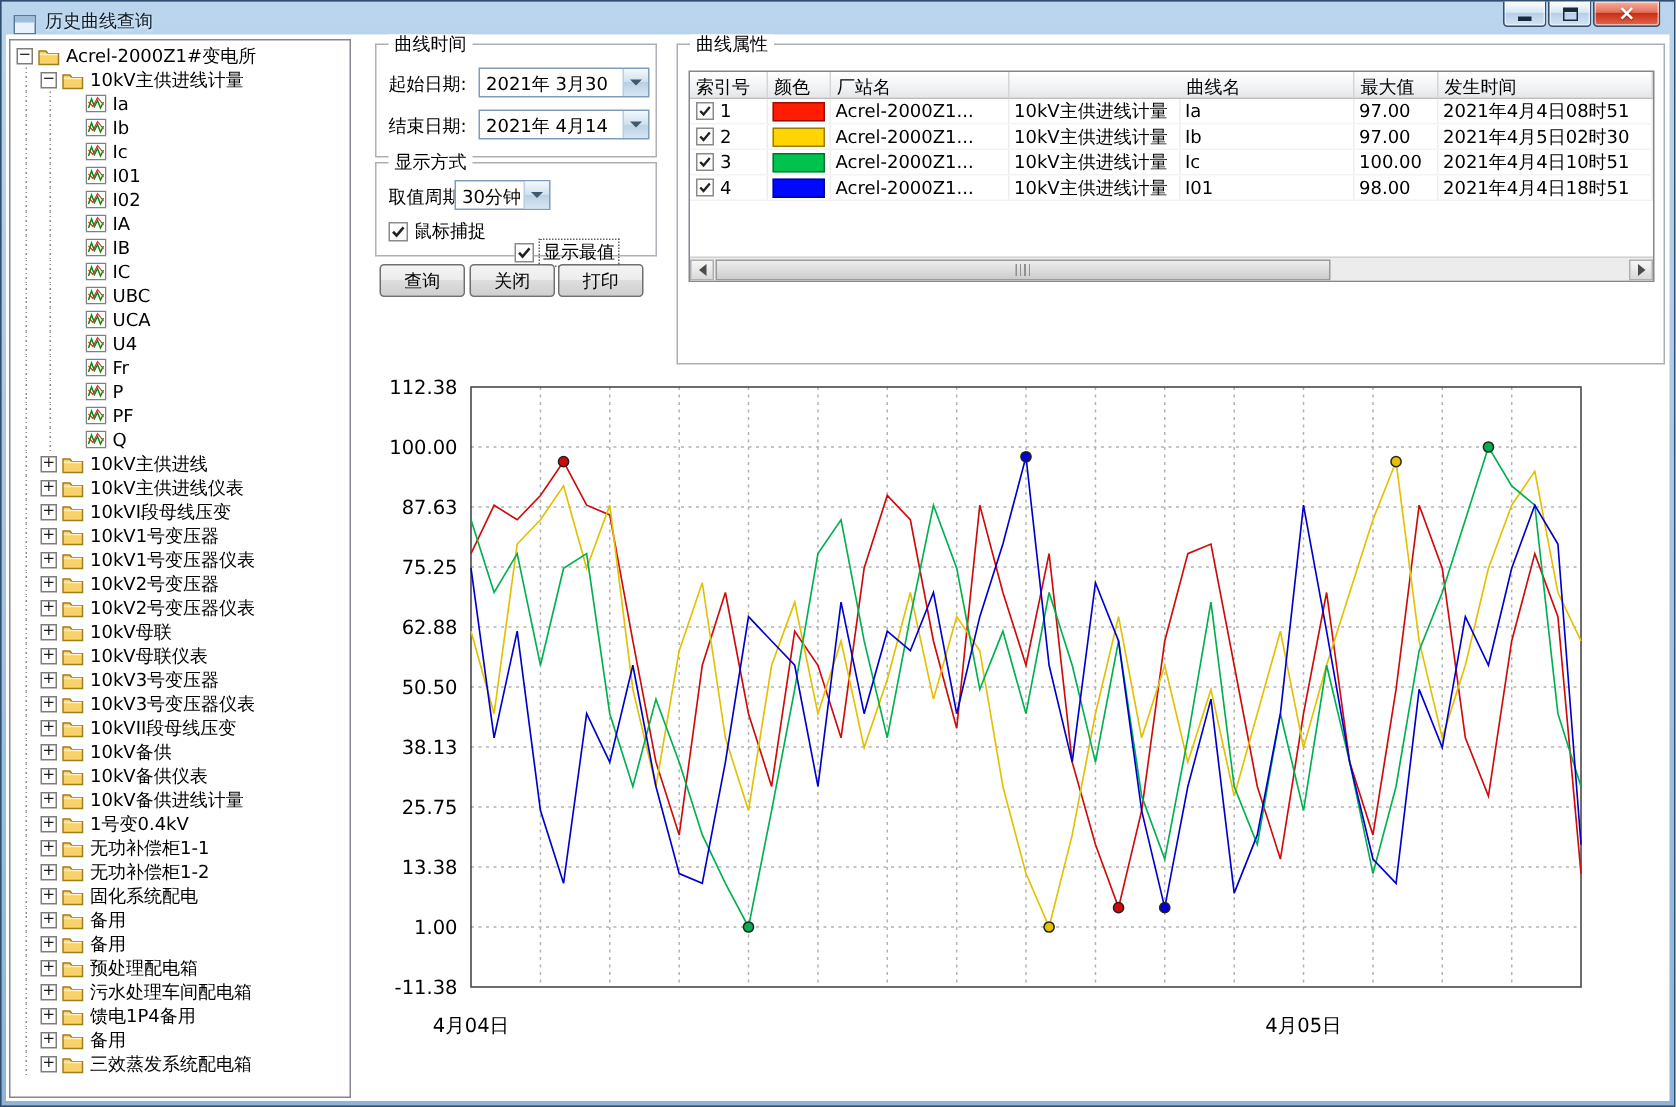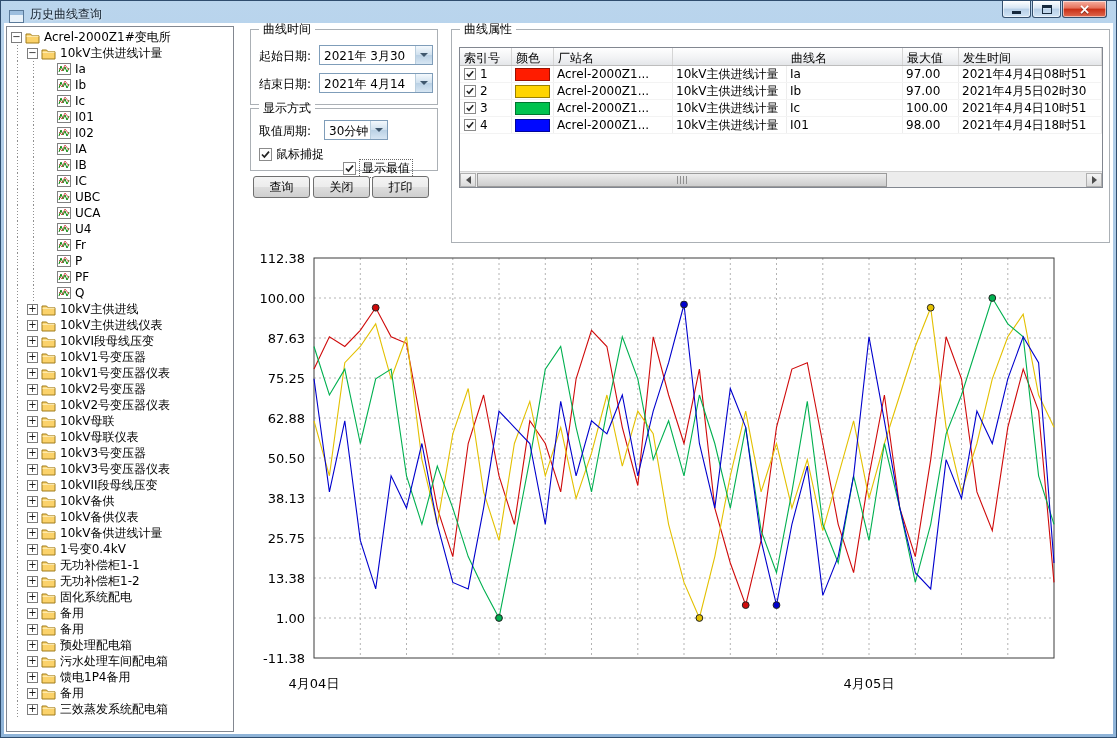--- a/index.html
+++ b/index.html
@@ -529,21 +529,21 @@
         <span class="val">2021年 4月14</span>
         <span class="dd">
             <span class="caret"></span>
           </span>
       </div>
     </div>
 
     <div class="gbox" style="left:246px;top:85px;width:188px;height:63px">
       <span class="gtitle">显示方式</span>
       <span class="lbl" style="left:8px;top:14px">取值周期:</span>
-      <div class="combo" style="left:73px;top:11px;width:64px">
+      <div class="combo" style="left:52px;top:11px;width:64px">
         <span class="val">30分钟</span>
         <span class="dd">
             <span class="caret"></span>
           </span>
       </div>
       <div class="chk" style="left:8px;top:38px">
         <span class="box">
             <svg width="11" height="11" viewBox="0 0 11 11">
               <path d="M2 5.5 L4.4 8 L9 2.6" fill="none" stroke="#222" stroke-width="1.7"></path>
             </svg>

